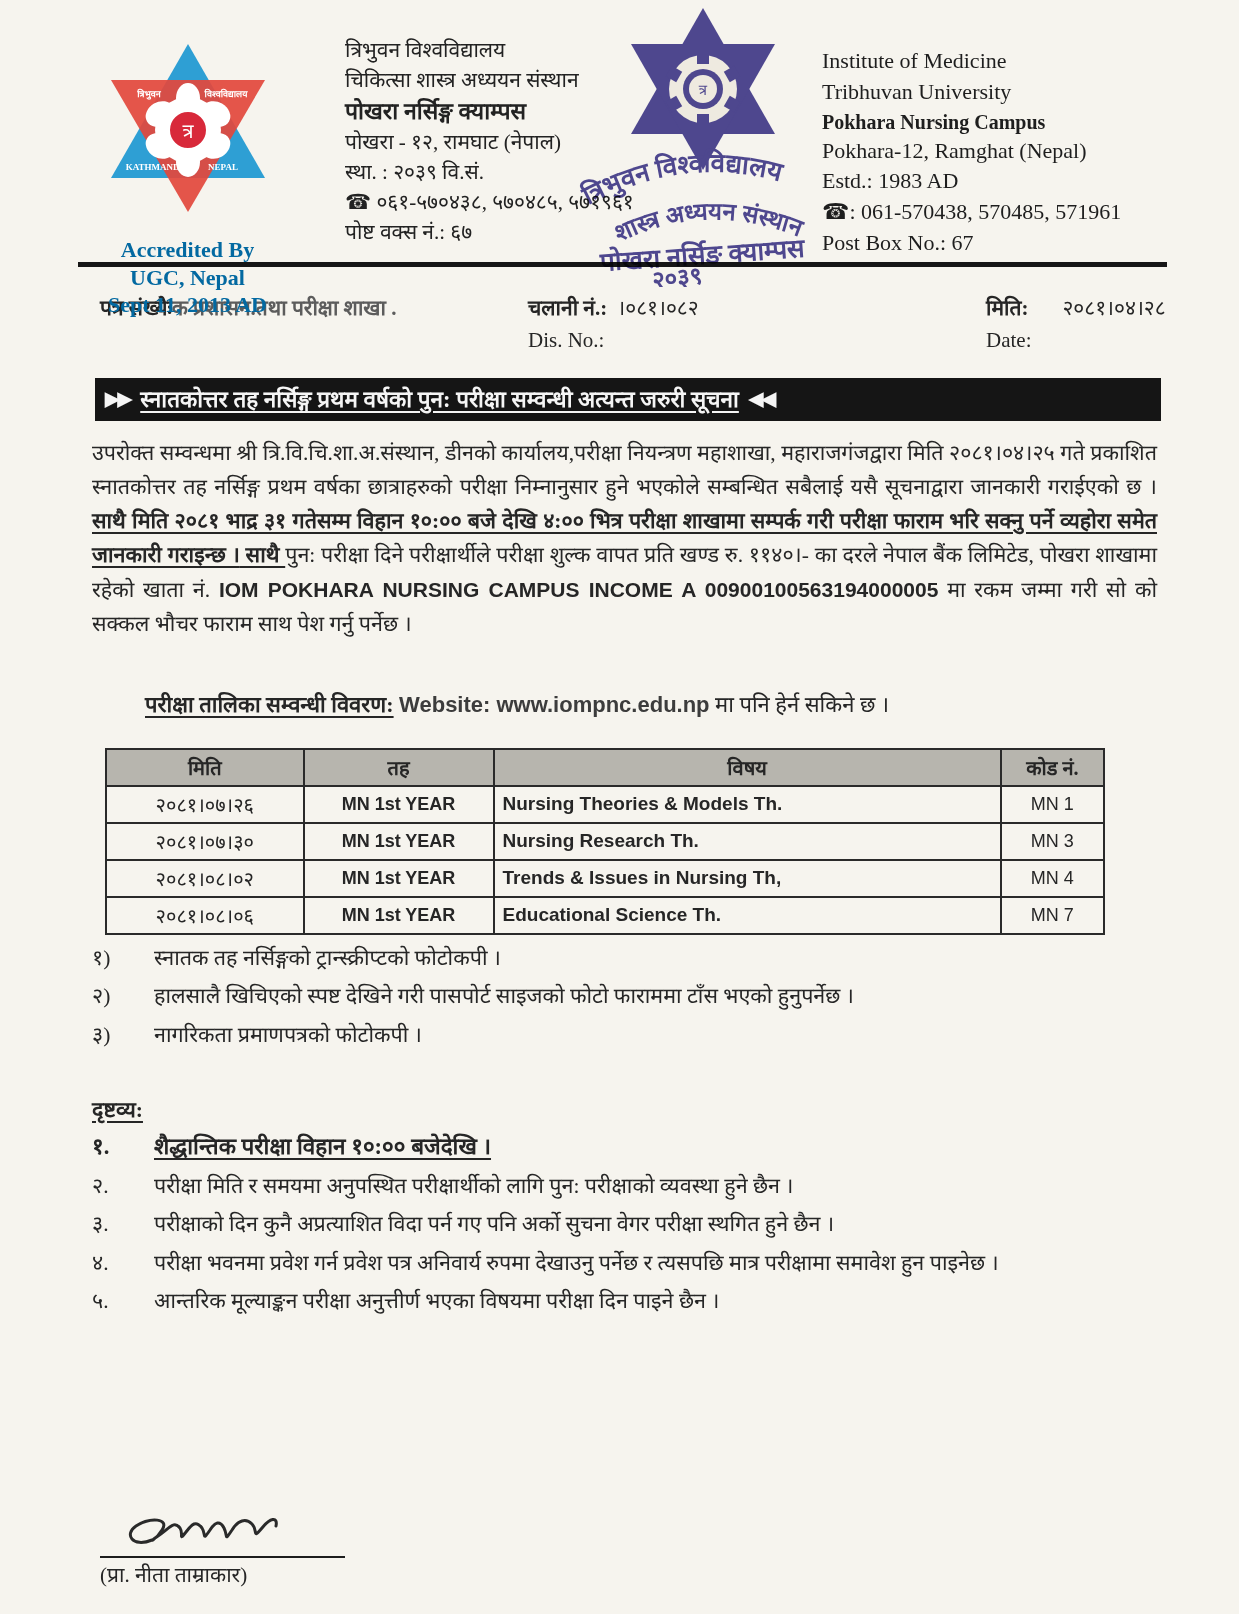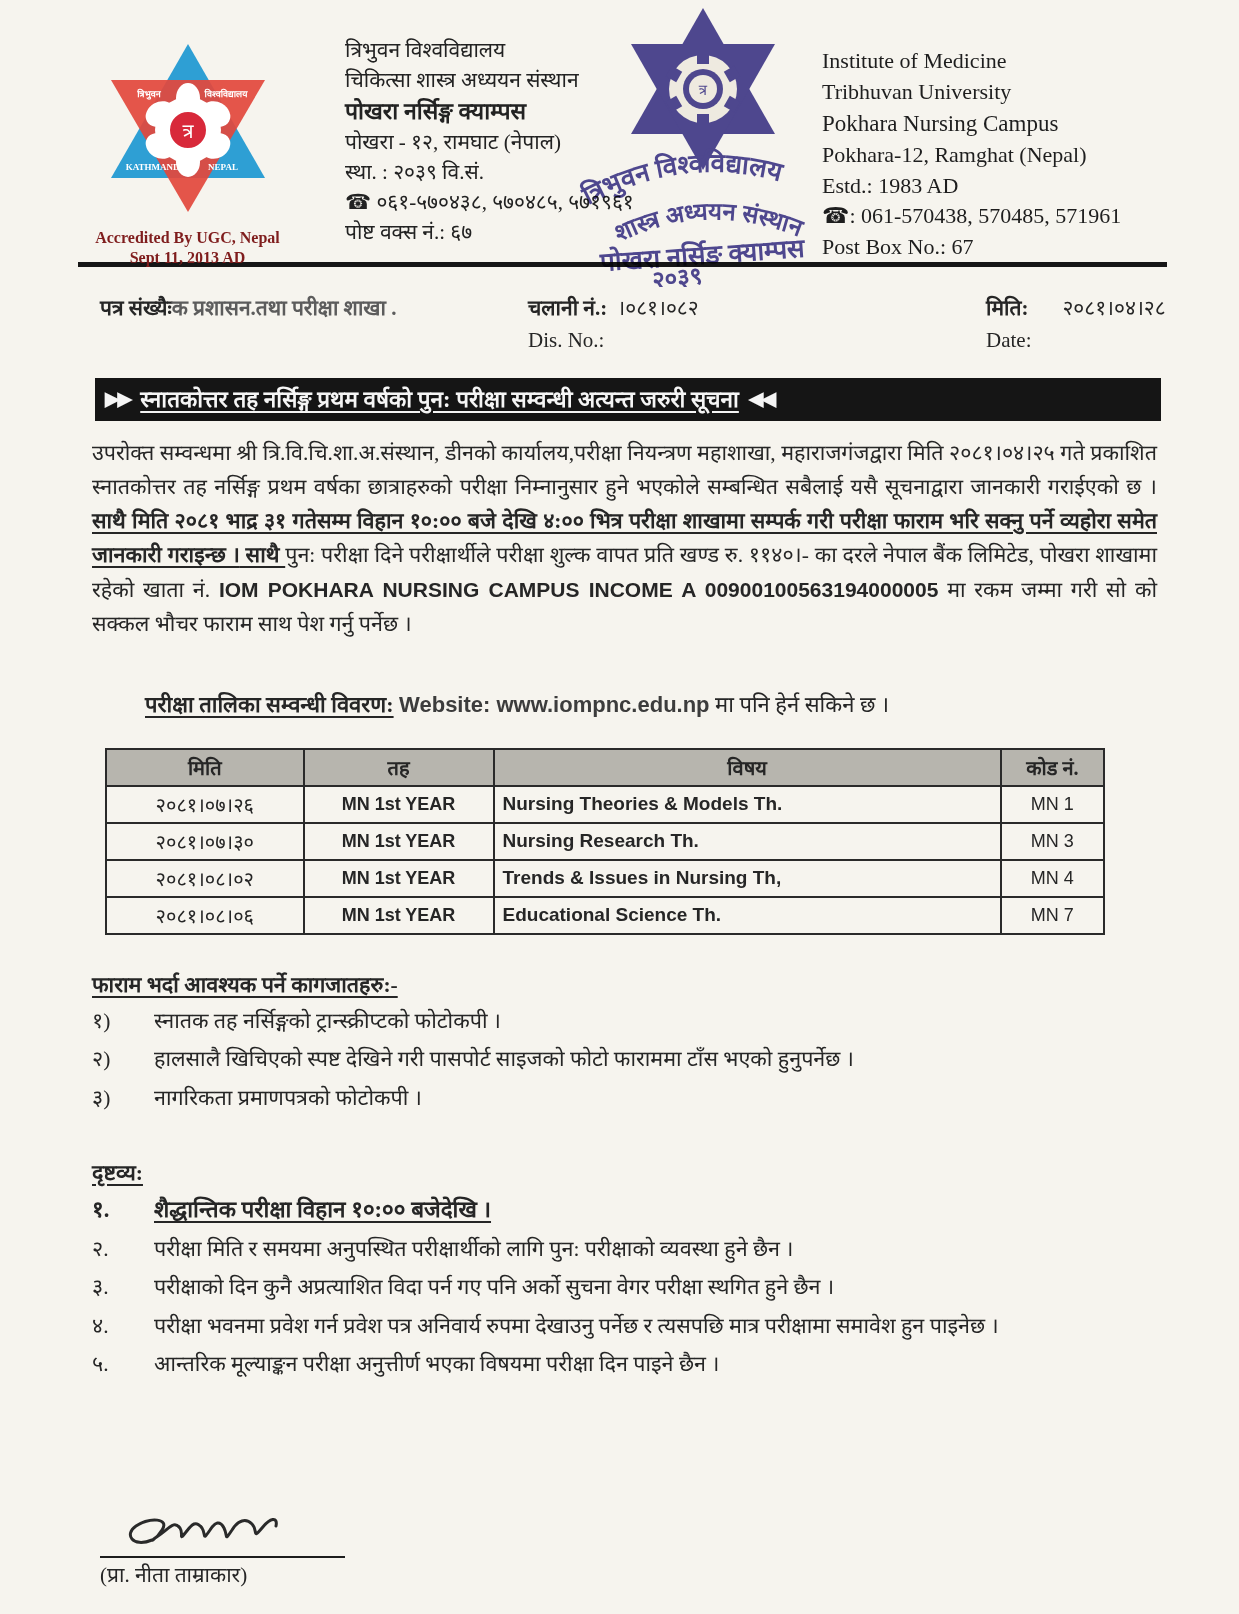--- a/index.html
+++ b/index.html
@@ -7,25 +7,25 @@
     position:relative;
     width:1239px;height:1614px;
     background:#f6f4ee;
     color:#262626;
     font-family:"Liberation Serif", serif;
     overflow:hidden;
   }
   
   .header{position:relative;padding:22px 70px 0 95px;height:262px;box-sizing:border-box;}
   .logo-col{position:absolute;left:95px;top:40px;width:185px;text-align:center;}
-  .accred{margin-top:8px;font-weight:bold;font-size:16px;line-height:1.25;color:#7f1d1d;}
+  .accred{margin-top:16px;font-weight:bold;font-size:22px;line-height:1.25;color:#0369a1;}
   .np-col{position:absolute;left:345px;top:36px;font-size:21px;line-height:1.42;color:#222;}
   .np-col .campus{font-weight:bold;font-size:23px;}
   .en-col{position:absolute;left:822px;top:46px;font-size:22px;line-height:1.4;color:#1e1e1e;}
-  .en-col .campus{font-weight:normal;font-size:23px;}
+  .en-col .campus{font-weight:bold;font-size:20px;}
   .stamp{position:absolute;left:528px;top:2px;width:350px;height:285px;pointer-events:none;mix-blend-mode:multiply;opacity:.88;}
   .rule{height:5px;background:#161616;margin:0 72px 0 78px;}
   
   .refrow{display:flex;padding:26px 70px 8px 100px;font-size:21px;gap:38px;}
   .refrow .cell{line-height:1.5;}
   .refrow .c1{width:390px;}
   .refrow .c2{width:420px;}
   .refrow .c3{flex:1;}
   .np-label{font-weight:bold;}
   .stamp-inline{color:#5c5c5c;font-weight:bold;}
@@ -224,21 +224,20 @@
       </tr>
       <tr>
         <td class="c-date">२०८१।०८।०६</td>
         <td class="c-level">MN 1st YEAR</td>
         <td class="c-subj">Educational Science Th.</td>
         <td class="c-code">MN 7</td>
       </tr>
     </tbody>
   </table>
 
-  <div class="sec-head">फाराम भर्दा आवश्यक पर्ने कागजातहरु:-</div>
   <div class="doc-list">
     <div class="li">
       <span class="num">१)</span>
       <span class="txt">स्नातक तह नर्सिङ्गको ट्रान्स्क्रीप्टको फोटोकपी ।</span>
     </div>
     <div class="li">
       <span class="num">२)</span>
       <span class="txt">हालसालै खिचिएको स्पष्ट देखिने गरी पासपोर्ट साइजको फोटो फाराममा टाँस भएको हुनुपर्नेछ ।</span>
     </div>
     <div class="li">

